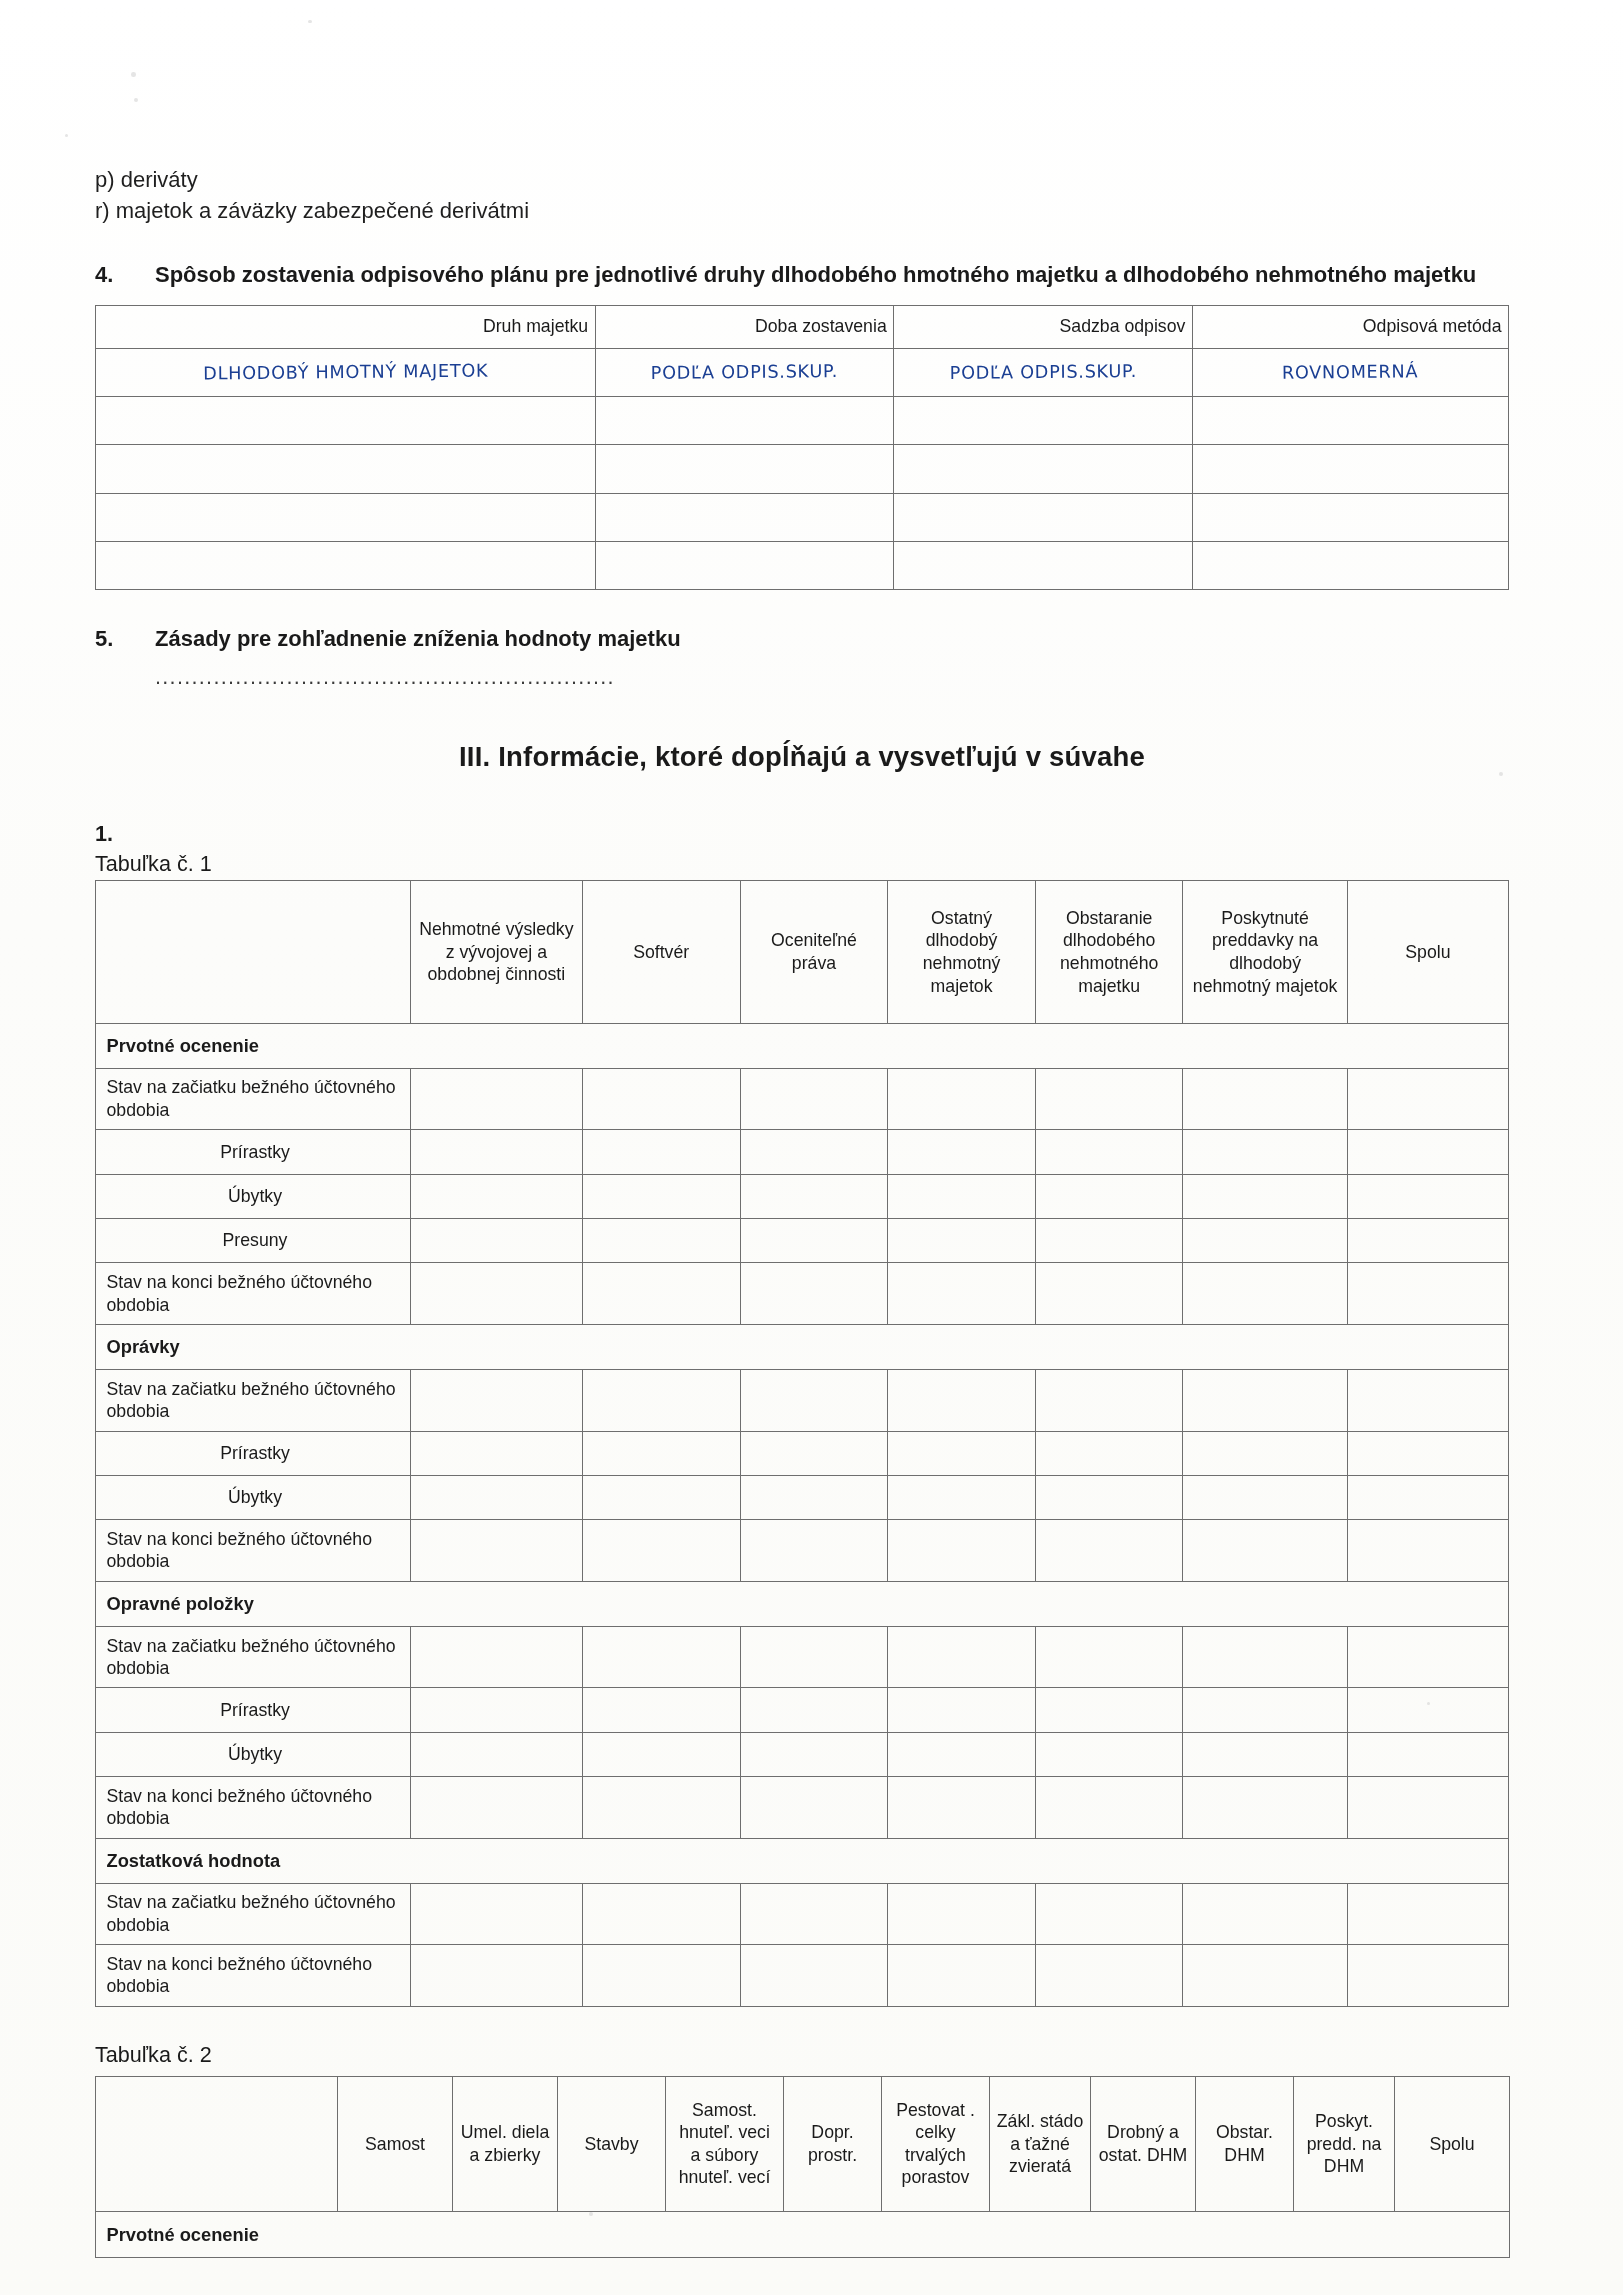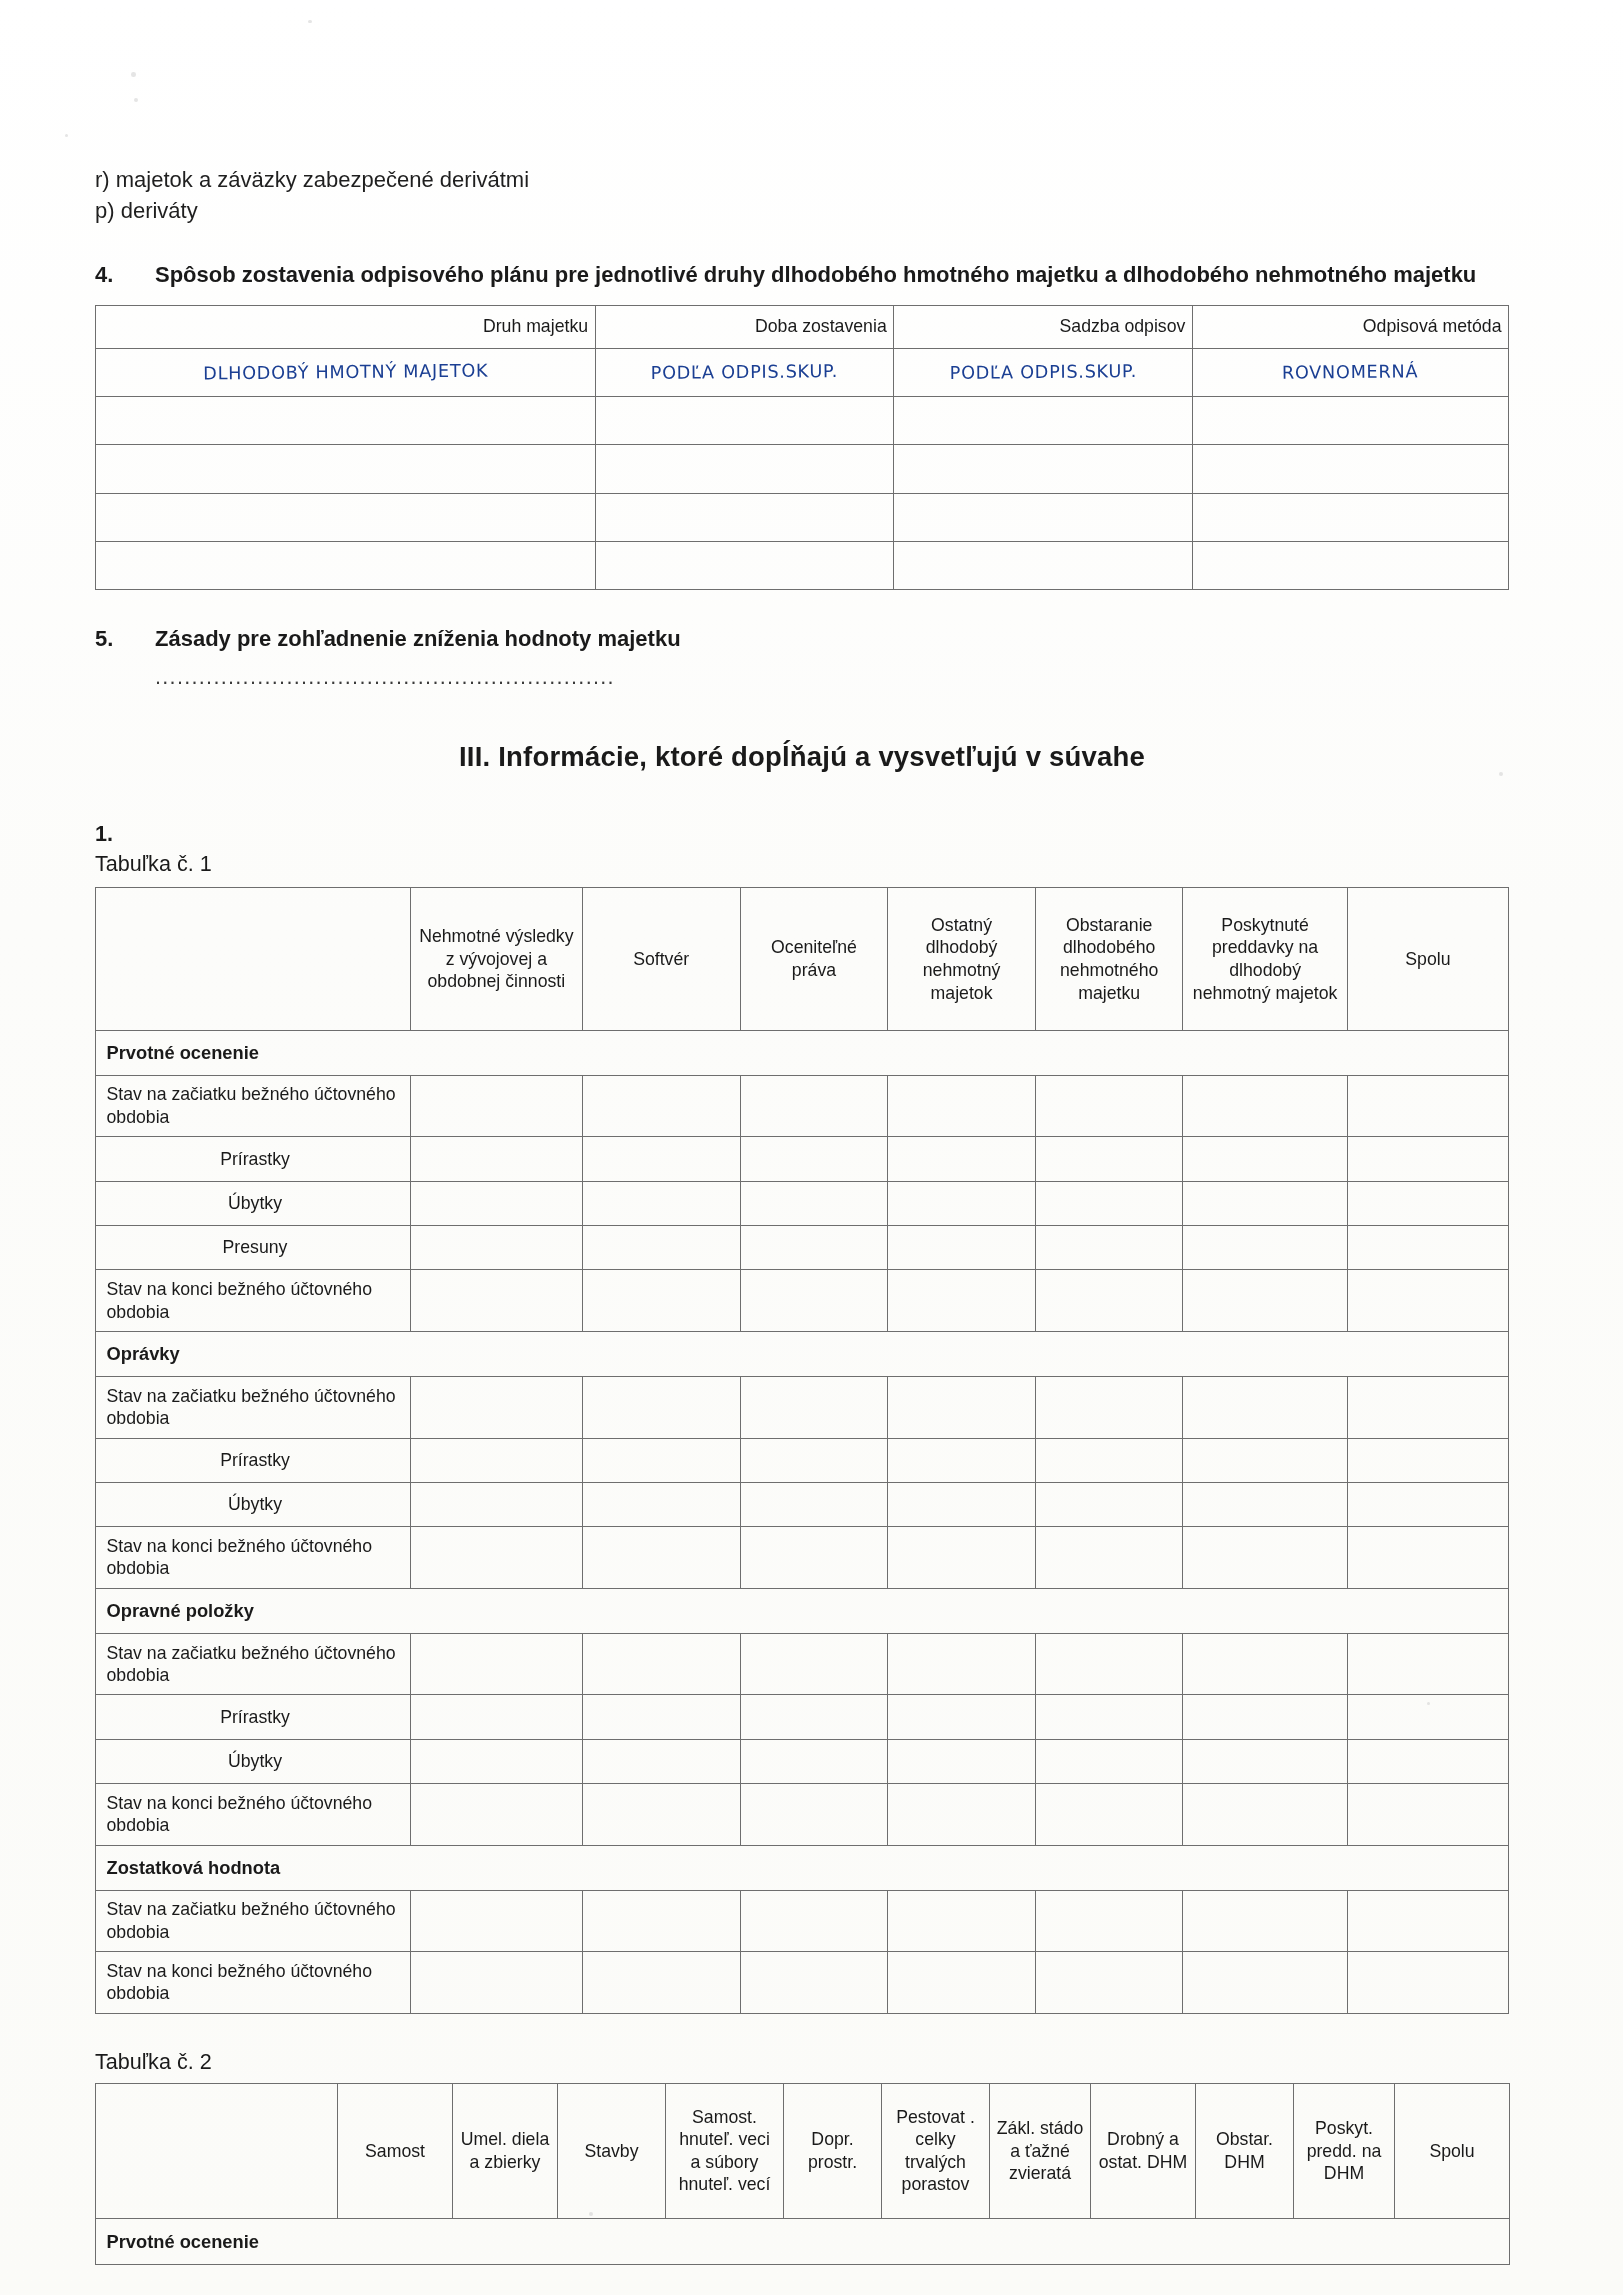--- a/index.html
+++ b/index.html
@@ -116,21 +116,21 @@
   }
   .sec1 .num { width: 60px; flex: 0 0 60px; }
 
   .tab-label {
     font-size: 21.6px;
     margin-top: 3px;
   }
   .tab-label.second { margin-top: 35px; }
 
   
-  .t1 { margin-top: 10px; }
+  .t1 { margin-top: 3px; }
   .t1 th {
     text-align: center;
     font-size: 17px;
     line-height: 1.28;
     padding: 6.5px 3.9px;
     height: 131px;
     vertical-align: middle;
   }
   .t1 td {
     height: 29px;
@@ -185,22 +185,22 @@
   <div class="speck" style="left:131px; top:72px; width:4.6px; height:4.6px;"></div>
   <div class="speck" style="left:134px; top:98px; width:3.9px; height:3.9px;"></div>
   <div class="speck" style="left:65px; top:134px; width:3.3px; height:3.3px;"></div>
   <div class="speck" style="left:308px; top:19.6px; width:3.9px; height:3.9px;"></div>
   <div class="speck" style="left:1499px; top:772px; width:3.9px; height:3.9px;"></div>
   <div class="speck" style="left:1427px; top:1702px; width:3.3px; height:3.3px;"></div>
   <div class="speck" style="left:589px; top:2212px; width:3.9px; height:3.9px;"></div>
 
   <div class="content">
 
+    <div class="lead-line">p) deriváty</div>
     <div class="lead-line">r) majetok a záväzky zabezpečené derivátmi</div>
-    <div class="lead-line">p) deriváty</div>
 
     <div class="numbered">
       <div class="num">4.</div>
       <div class="txt">Spôsob zostavenia odpisového plánu pre jednotlivé druhy dlhodobého hmotného majetku a dlhodobého nehmotného majetku</div>
     </div>
 
     <table class="grid t4">
       <colgroup>
         <col style="width:373px">
         <col style="width:223px">

